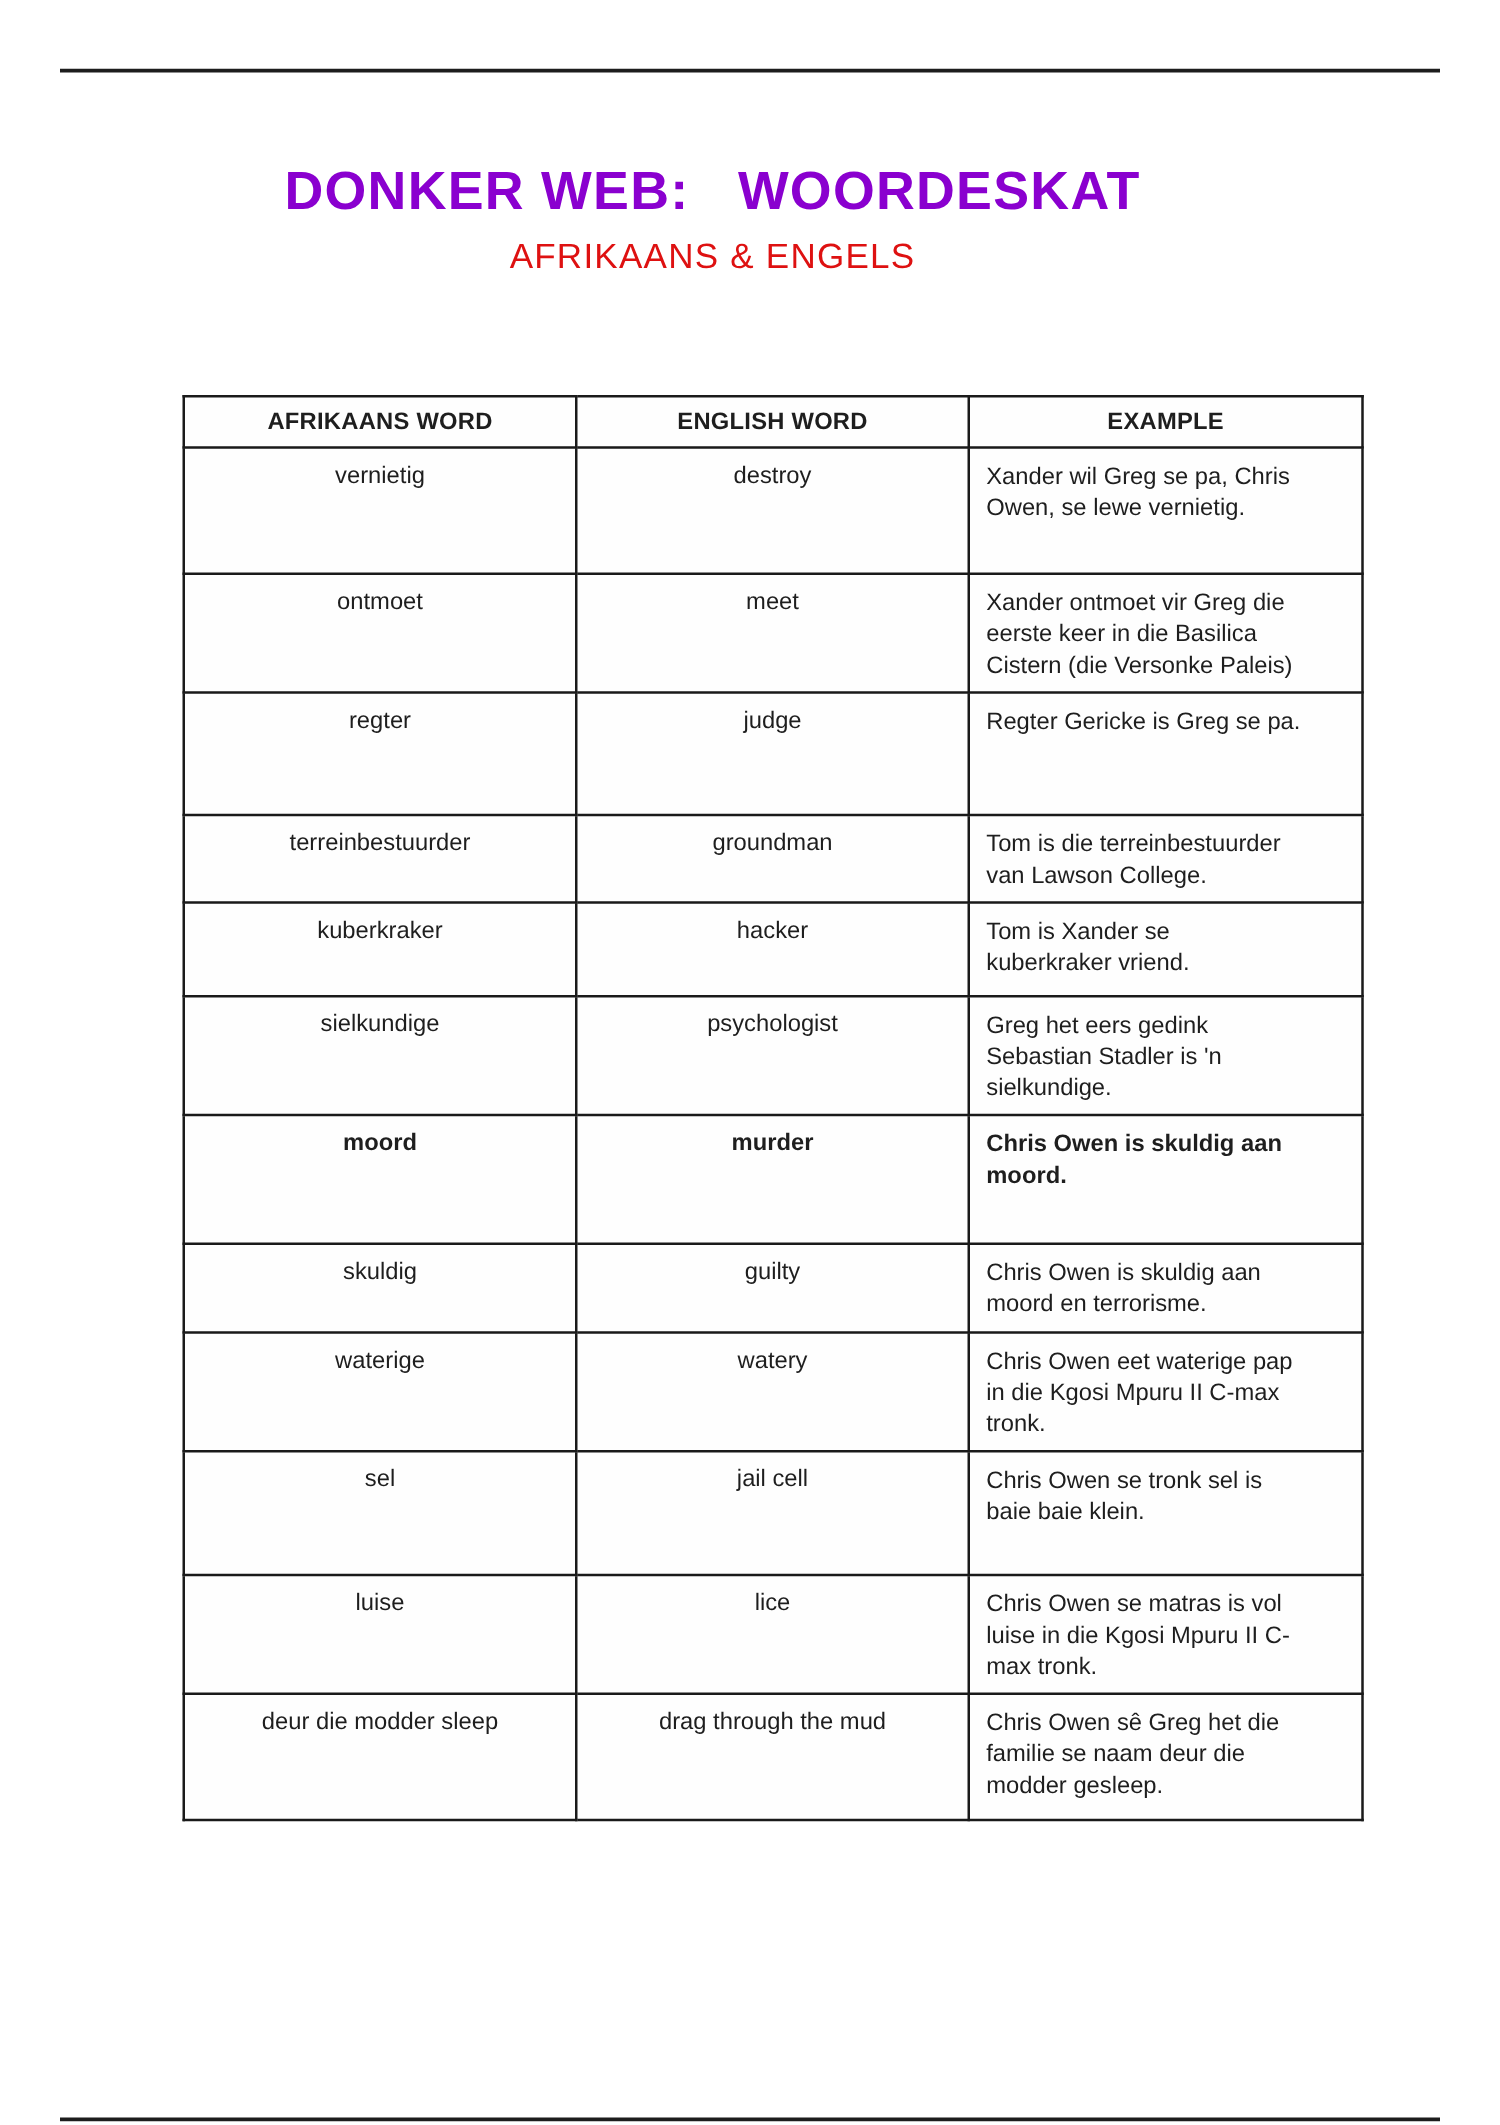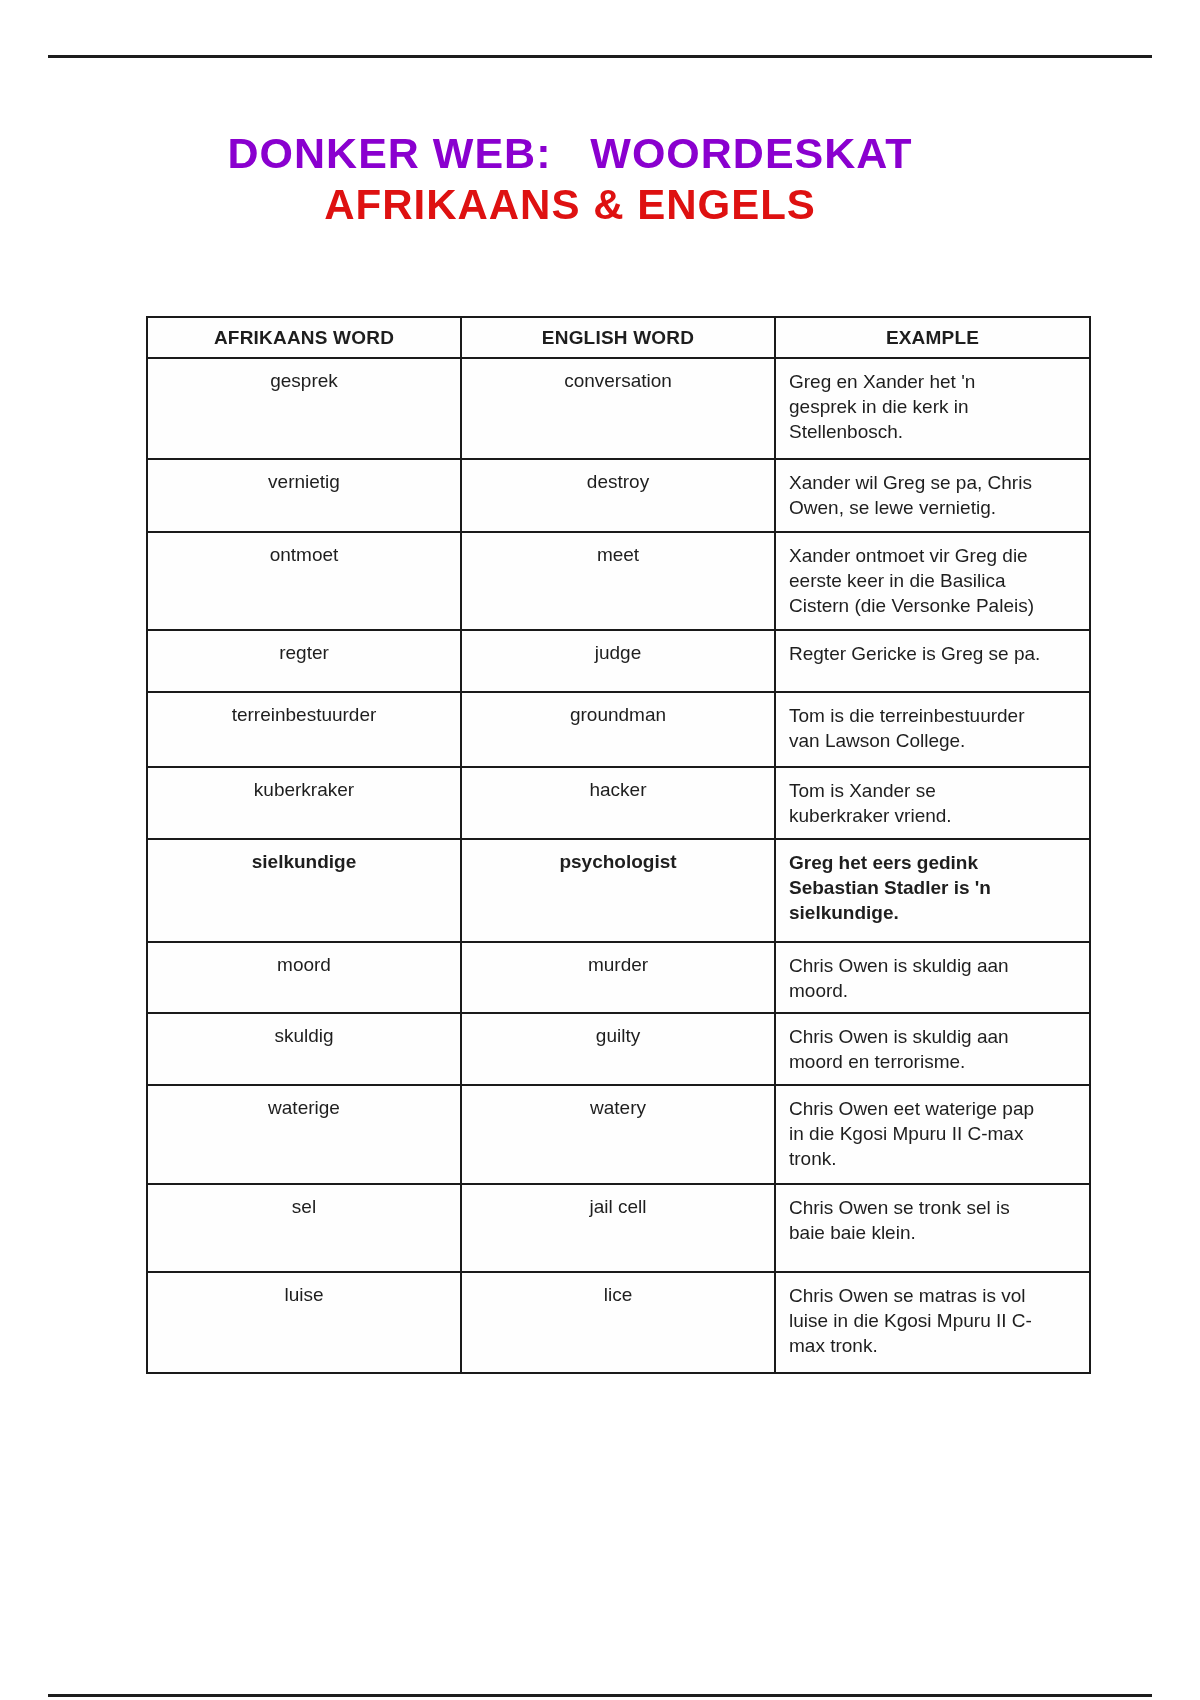--- a/index.html
+++ b/index.html
@@ -35,23 +35,23 @@
   .title {
     margin: 0;
     font-size: 43px;
     line-height: 50px;
     font-weight: bold;
     letter-spacing: 1px;
     white-space: pre;
   }
   .subtitle {
     margin: 2px 0 0 0;
-    font-size: 42px;
+    font-size: 28px;
     line-height: 50px;
-    font-weight: bold;
+    font-weight: normal;
     letter-spacing: 1px;
   }
 
   table.vocab {
     position: absolute;
     top: 316px;
     left: 146px;
     width: 943px;
     border-collapse: collapse;
     table-layout: fixed;
@@ -120,27 +120,20 @@
     </colgroup>
   <thead>
     <tr>
       <th>AFRIKAANS WORD</th>
       <th>ENGLISH WORD</th>
       <th>EXAMPLE</th>
     </tr>
   </thead>
   <tbody>
     <tr>
-      <td class="word">gesprek</td>
-      <td class="word">conversation</td>
-      <td class="example">Greg en Xander het 'n
-gesprek in die kerk in
-Stellenbosch.</td>
-    </tr>
-    <tr>
       <td class="word">vernietig</td>
       <td class="word">destroy</td>
       <td class="example">Xander wil Greg se pa, Chris
 Owen, se lewe vernietig.</td>
     </tr>
     <tr>
       <td class="word">ontmoet</td>
       <td class="word">meet</td>
       <td class="example">Xander ontmoet vir Greg die
 eerste keer in die Basilica
@@ -195,16 +188,23 @@
       <td class="example">Chris Owen se tronk sel is
 baie baie klein.</td>
     </tr>
     <tr>
       <td class="word">luise</td>
       <td class="word">lice</td>
       <td class="example">Chris Owen se matras is vol
 luise in die Kgosi Mpuru II C-
 max tronk.</td>
     </tr>
+    <tr>
+      <td class="word">deur die modder sleep</td>
+      <td class="word">drag through the mud</td>
+      <td class="example">Chris Owen sê Greg het die
+familie se naam deur die
+modder gesleep.</td>
+    </tr>
   </tbody>
 </table>
 
 <div class="rule rule-bottom"></div>
 
 </body></html>

